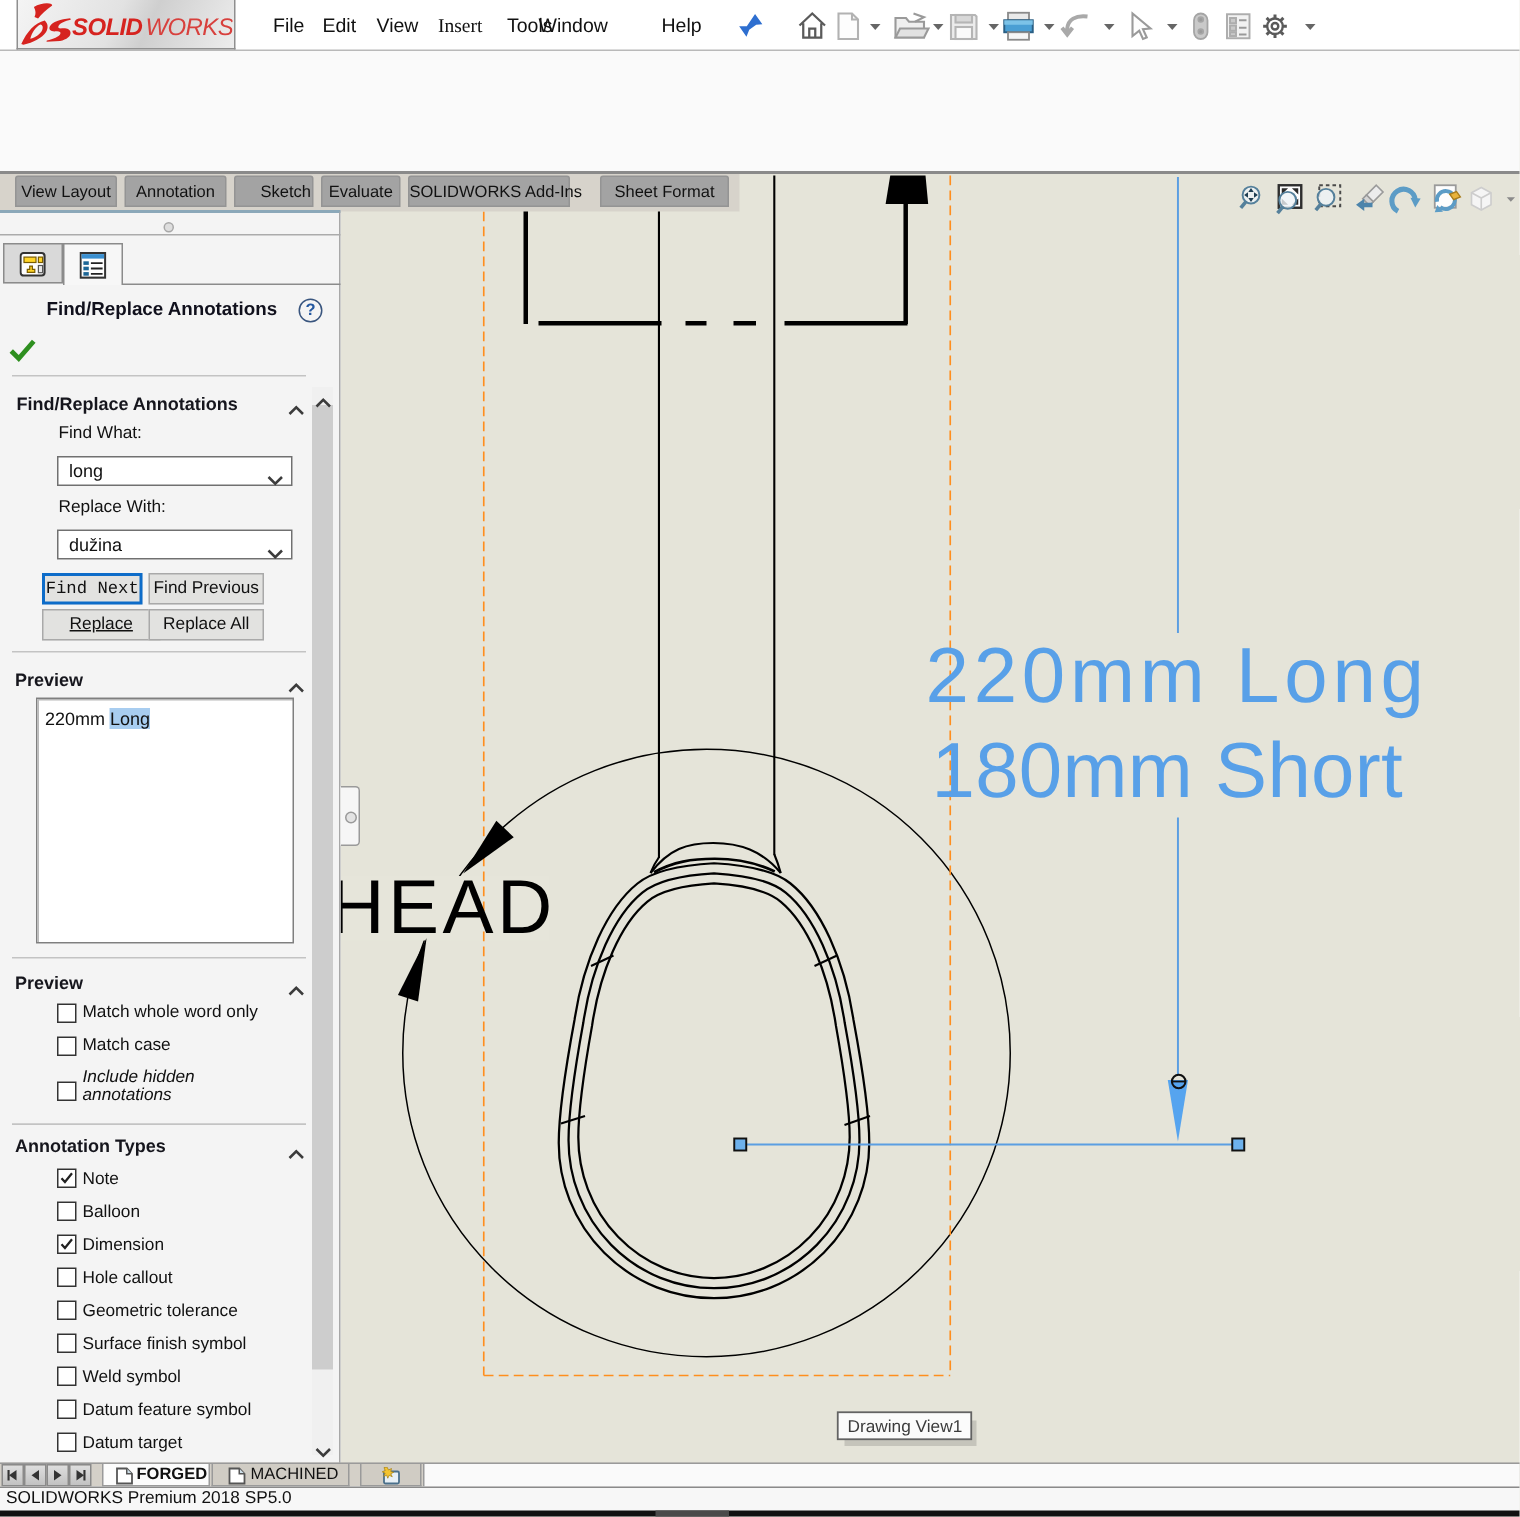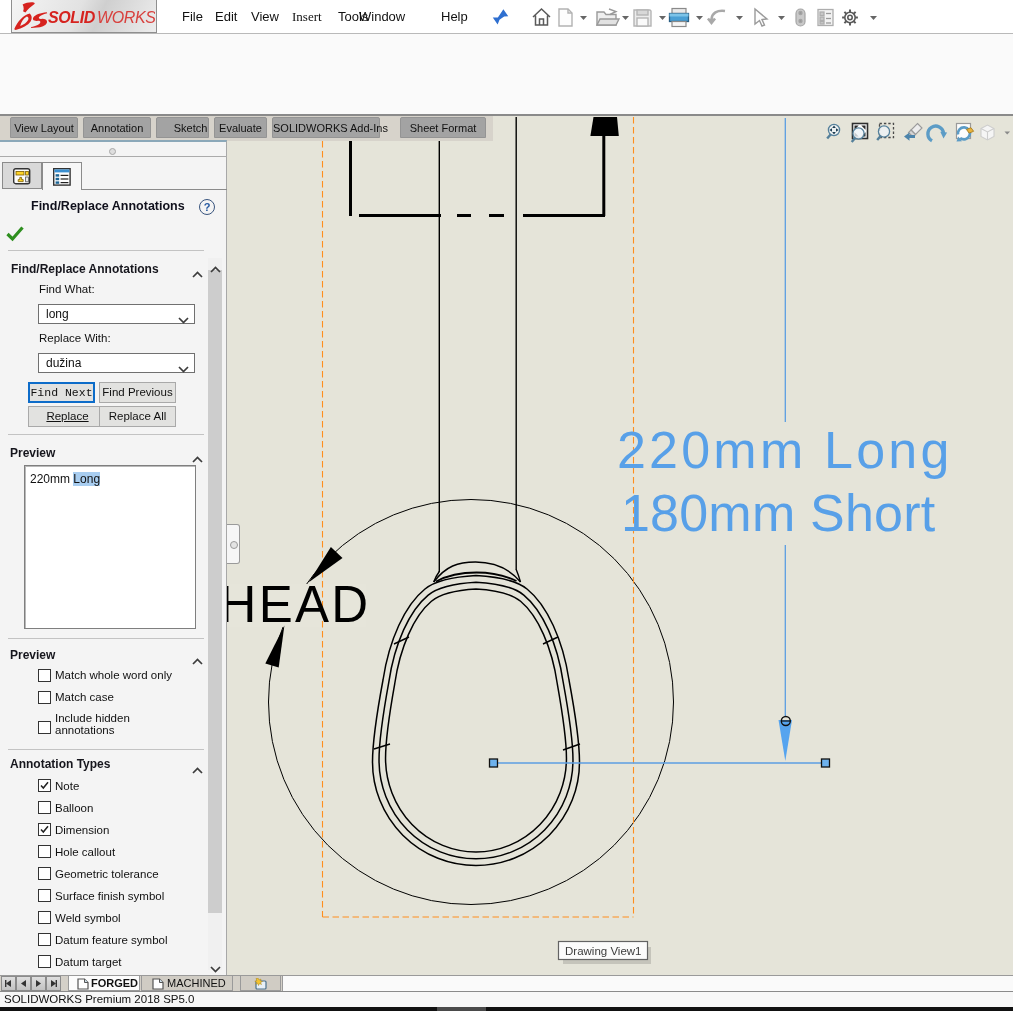--- a/index.html
+++ b/index.html
@@ -326,21 +326,21 @@
 
 <div class="abs phead" style="left:10px;top:648px;">Preview</div>
 <div class="abs chev" style="left:192px;top:651px;"><svg width="11" height="7" viewBox="0 0 11 7">
       <path d="M 1 6 L 5.5 1.5 L 10 6" fill="none" stroke="#3c3c3c" stroke-width="1.7"></path>
     </svg></div>
 <div class="abs chk" style="left:38px;top:669px;"></div>
 <div class="abs plabel" style="left:55px;top:669px;">Match whole word only</div>
 <div class="abs chk" style="left:38px;top:691px;"></div>
 <div class="abs plabel" style="left:55px;top:691px;">Match case</div>
 <div class="abs chk" style="left:38px;top:721px;"></div>
-<div class="abs plabel" style="left:55px;top:712px;">Include hidden<br>annotations</div>
+<div class="abs plabel" style="left:55px;top:712px;font-style:italic;">Include hidden<br>annotations</div>
 <div class="abs sep" style="top:749px;"></div>
 
 <div class="abs phead" style="left:10px;top:757px;">Annotation Types</div>
 <div class="abs chev" style="left:192px;top:760px;"><svg width="11" height="7" viewBox="0 0 11 7">
       <path d="M 1 6 L 5.5 1.5 L 10 6" fill="none" stroke="#3c3c3c" stroke-width="1.7"></path>
     </svg></div>
 <div class="abs sep" style="top:749px;"></div>
 <div id="atypes">
     <div class="abs chk" style="left:38px;top:779px;">
       <svg width="11" height="11" viewBox="0 0 11 11" style="display:block">

